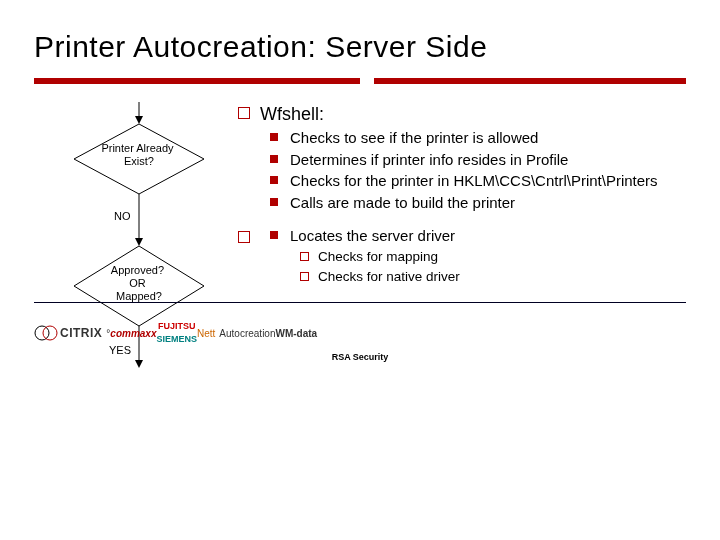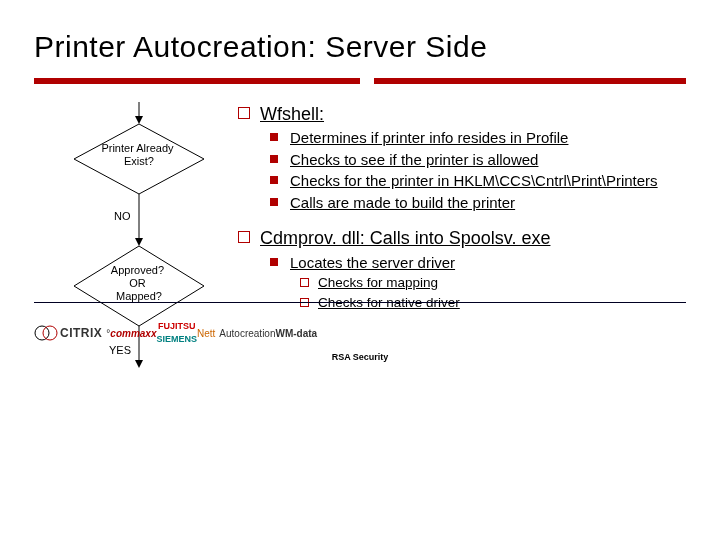--- a/index.html
+++ b/index.html
@@ -49,21 +49,20 @@
     flex: 0 0 190px;
     display: flex;
     flex-direction: column;
     align-items: flex-end;
     font-size: 11px;
     font-family: Arial, sans-serif;
   }
   .flow-svg { display:block; }
   .text-col {
     flex: 1;
-    text-decoration: underline;
   }
 
   
   ul.lvl1 { list-style: none; padding-left: 14px; margin: 0 0 14px 0; }
   ul.lvl1 > li { position: relative; padding-left: 22px; font-size: 18px; line-height: 1.35; margin-bottom: 2px;}
   ul.lvl1 > li::before {
     content: ""; position: absolute; left: 0; top: 5px;
     width: 10px; height: 10px; border: 1.5px solid #b00000; background: #fff;
   }
 
@@ -153,31 +152,30 @@
         <text x="55" y="252" font-size="11" font-family="Arial">YES</text>
       </svg>
     </div>
 
     <div class="text-col">
 
       <ul class="lvl1">
         <li>
           <span>Wfshell:</span>
           <ul class="lvl2">
+            <li>Checks to see if the printer is allowed</li>
             <li>Determines if printer info resides in Profile</li>
-            <li>Checks to see if the printer is allowed</li>
             <li>Checks for the printer in HKLM\CCS\Cntrl\Print\Printers</li>
             <li>Calls are made to build the printer</li>
           </ul>
         </li>
       </ul>
 
       <ul class="lvl1">
         <li>
-          <span>Cdmprov. dll: Calls into Spoolsv. exe</span>
           <ul class="lvl2">
             <li>
               <span>Locates the server driver</span>
               <ul class="lvl3">
                 <li>Checks for mapping</li>
                 <li>Checks for native driver</li>
               </ul>
             </li>
           </ul>
         </li>

